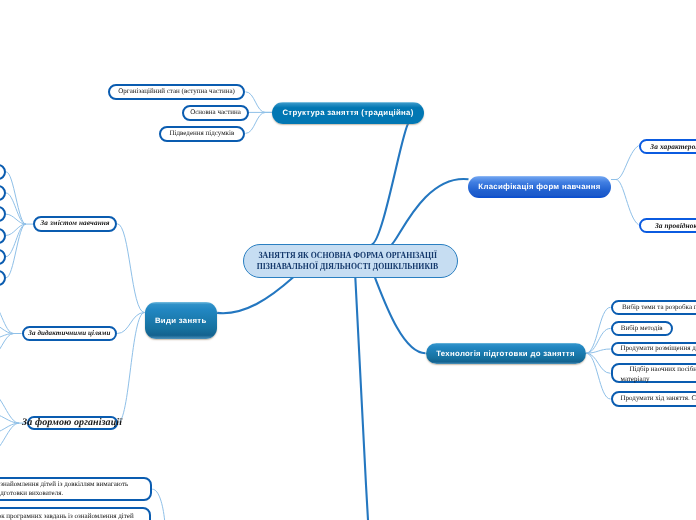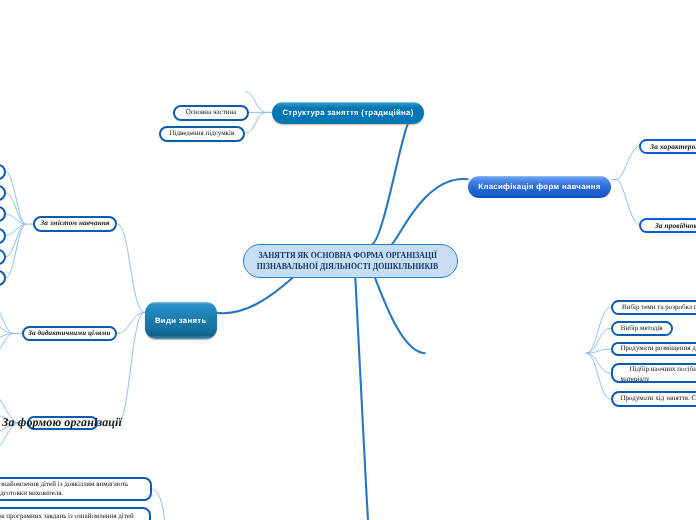--- a/index.html
+++ b/index.html
@@ -111,42 +111,48 @@
   </div>
 
   <div class="node branch bright" style="left:468px;top:168.5px;width:143px;height:22px;">
     <span>Класифікація форм навчання</span>
   </div>
 
   <div class="node branch" style="left:144.5px;top:302px;width:72.5px;height:37px;">
     <span>Види занять</span>
   </div>
 
+  <div class="node branch" style="left:425.5px;top:342.5px;width:160px;height:21.5px;">
+    <span>Технологія підготовки до заняття</span>
+  </div>
 
-  <div class="node leaf" style="left:173.0px;top:105.3px;width:76px;height:15.5px;">
+  <div class="node leaf" style="left:108.1px;top:84.2px;width:136.9px;height:15.7px;">
+    <span>Організаційний стан (вступна частина)</span>
+  </div>
+  <div class="node leaf" style="left:182px;top:105.3px;width:67px;height:15.5px;">
     <span>Основна частина</span>
   </div>
   <div class="node leaf" style="left:158.8px;top:126.3px;width:86.2px;height:15.6px;align-items:center;">
     <span>Підведення підсумків</span>
   </div>
 
   <div class="node leaf sel ital lft" style="left:638.9px;top:139px;width:150px;height:14.5px;padding-left:9.4px;font-size:7.4px;">
     <span>За характером</span>
   </div>
   <div class="node leaf sel ital lft" style="left:638.9px;top:218.2px;width:150px;height:14.5px;padding-left:14px;font-size:7.4px;">
     <span>За провідною ді</span>
   </div>
 
   <div class="node leaf ital" style="left:33px;top:216px;width:84.2px;height:15.5px;font-size:7.2px;">
     <span>За змістом навчання</span>
   </div>
   <div class="node leaf ital" style="left:21.6px;top:326.4px;width:95.6px;height:14.4px;font-size:7.05px;">
     <span>За дидактичними цілями</span>
   </div>
-  <div class="node leaf ital" style="left:26.6px;top:415.9px;width:71px;height:14.4px;font-size:12px;">
+  <div class="node leaf ital" style="left:26.6px;top:415.9px;width:91px;height:14.4px;font-size:10px;">
     <span>За формою організації</span>
   </div>
 
   <div class="node leaf lft" style="left:610.5px;top:299.6px;width:130px;height:15.4px;padding-left:9.5px;">
     <span>Вибір теми та розробка п</span>
   </div>
   <div class="node leaf" style="left:610.5px;top:321.1px;width:62.5px;height:14.6px;">
     <span>Вибір методів</span>
   </div>
   <div class="node leaf lft" style="left:610.5px;top:341.6px;width:130px;height:14.8px;padding-left:8px;">

